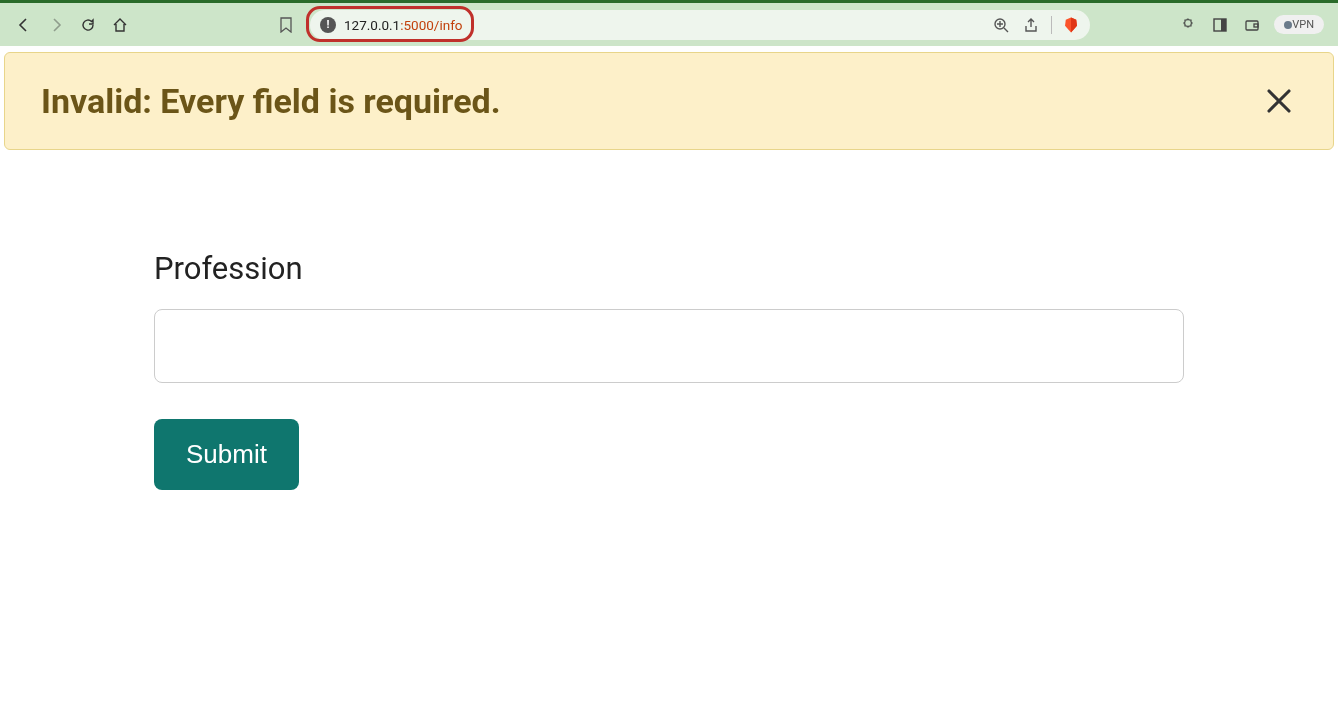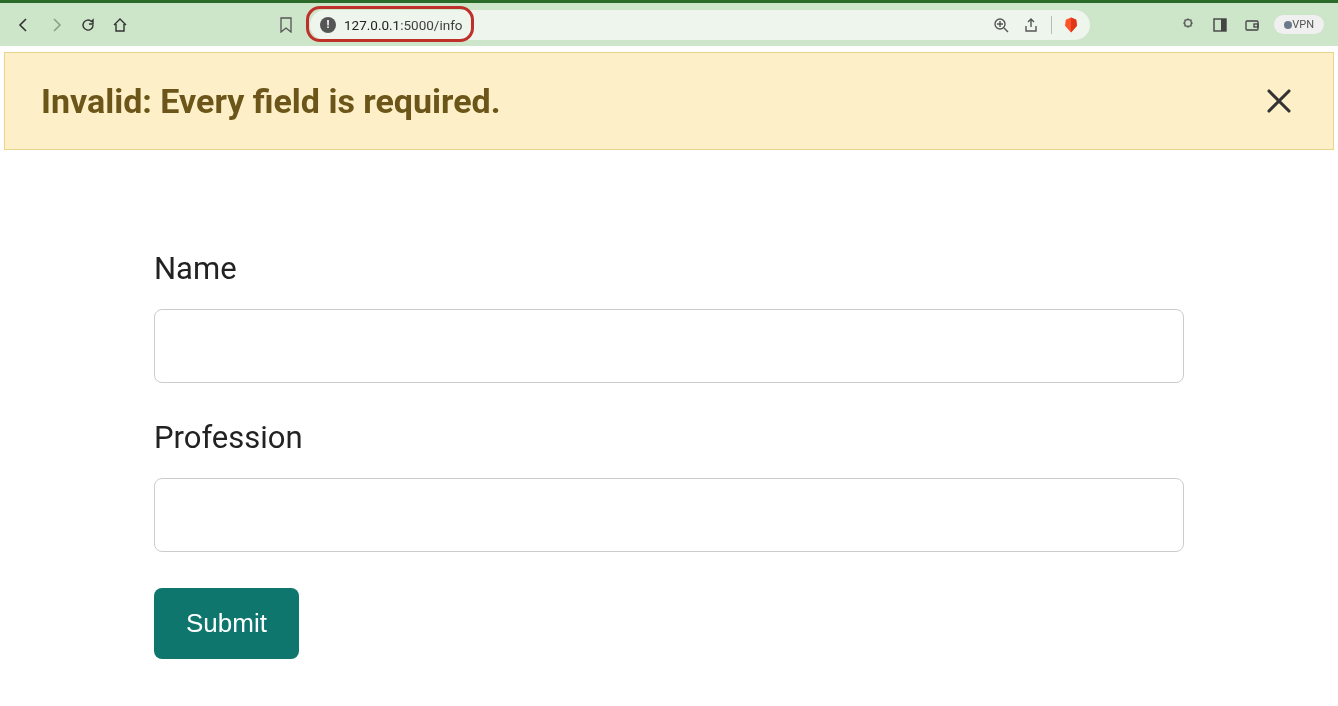--- a/index.html
+++ b/index.html
@@ -82,21 +82,21 @@
       font-weight: bold;
       margin-right: 8px;
       flex-shrink: 0;
     }
     .url-text {
       font-size: 13.5px;
       color: #222;
       white-space: nowrap;
     }
     .url-text .muted {
-      color: #404040;
+      color: #c2410c;
     }
     .url-right {
       margin-left: auto;
       display: flex;
       align-items: center;
       gap: 10px;
     }
     .divider {
       width: 1px;
       height: 18px;
@@ -133,21 +133,21 @@
     }
     .vpn-dot {
       width: 8px;
       height: 8px;
       border-radius: 50%;
       background: #6a7a8a;
     }
     .alert-banner {
       background: #fdf0c9;
       border: 1px solid #e8d58a;
-      border-radius: 0;
+      border-radius: 6px;
       margin: 6px 4px 0 4px;
       padding: 28px 36px;
       display: flex;
       align-items: center;
       justify-content: space-between;
     }
     .alert-text {
       font-size: 34px;
       font-weight: 700;
       color: #6b5518;
@@ -278,21 +278,17 @@
   <span class="alert-text">Invalid: Every field is required.</span>
   <div class="alert-close">
     <svg width="30" height="30" viewBox="0 0 24 24">
         <path d="M4 4 L20 20 M20 4 L4 20" stroke="#333" stroke-width="2.5" stroke-linecap="round"></path>
       </svg>
   </div>
 </div>
 
 <div class="form-container">
   <div class="form-group">
-    <label class="form-label">Name</label>
-    <input class="form-input" type="text" value="" style="">
-  </div>
-  <div class="form-group">
     <label class="form-label">Profession</label>
     <input class="form-input" type="text" value="" style="">
   </div>
   <button class="submit-btn">Submit</button>
 </div>
 
 </body></html>

